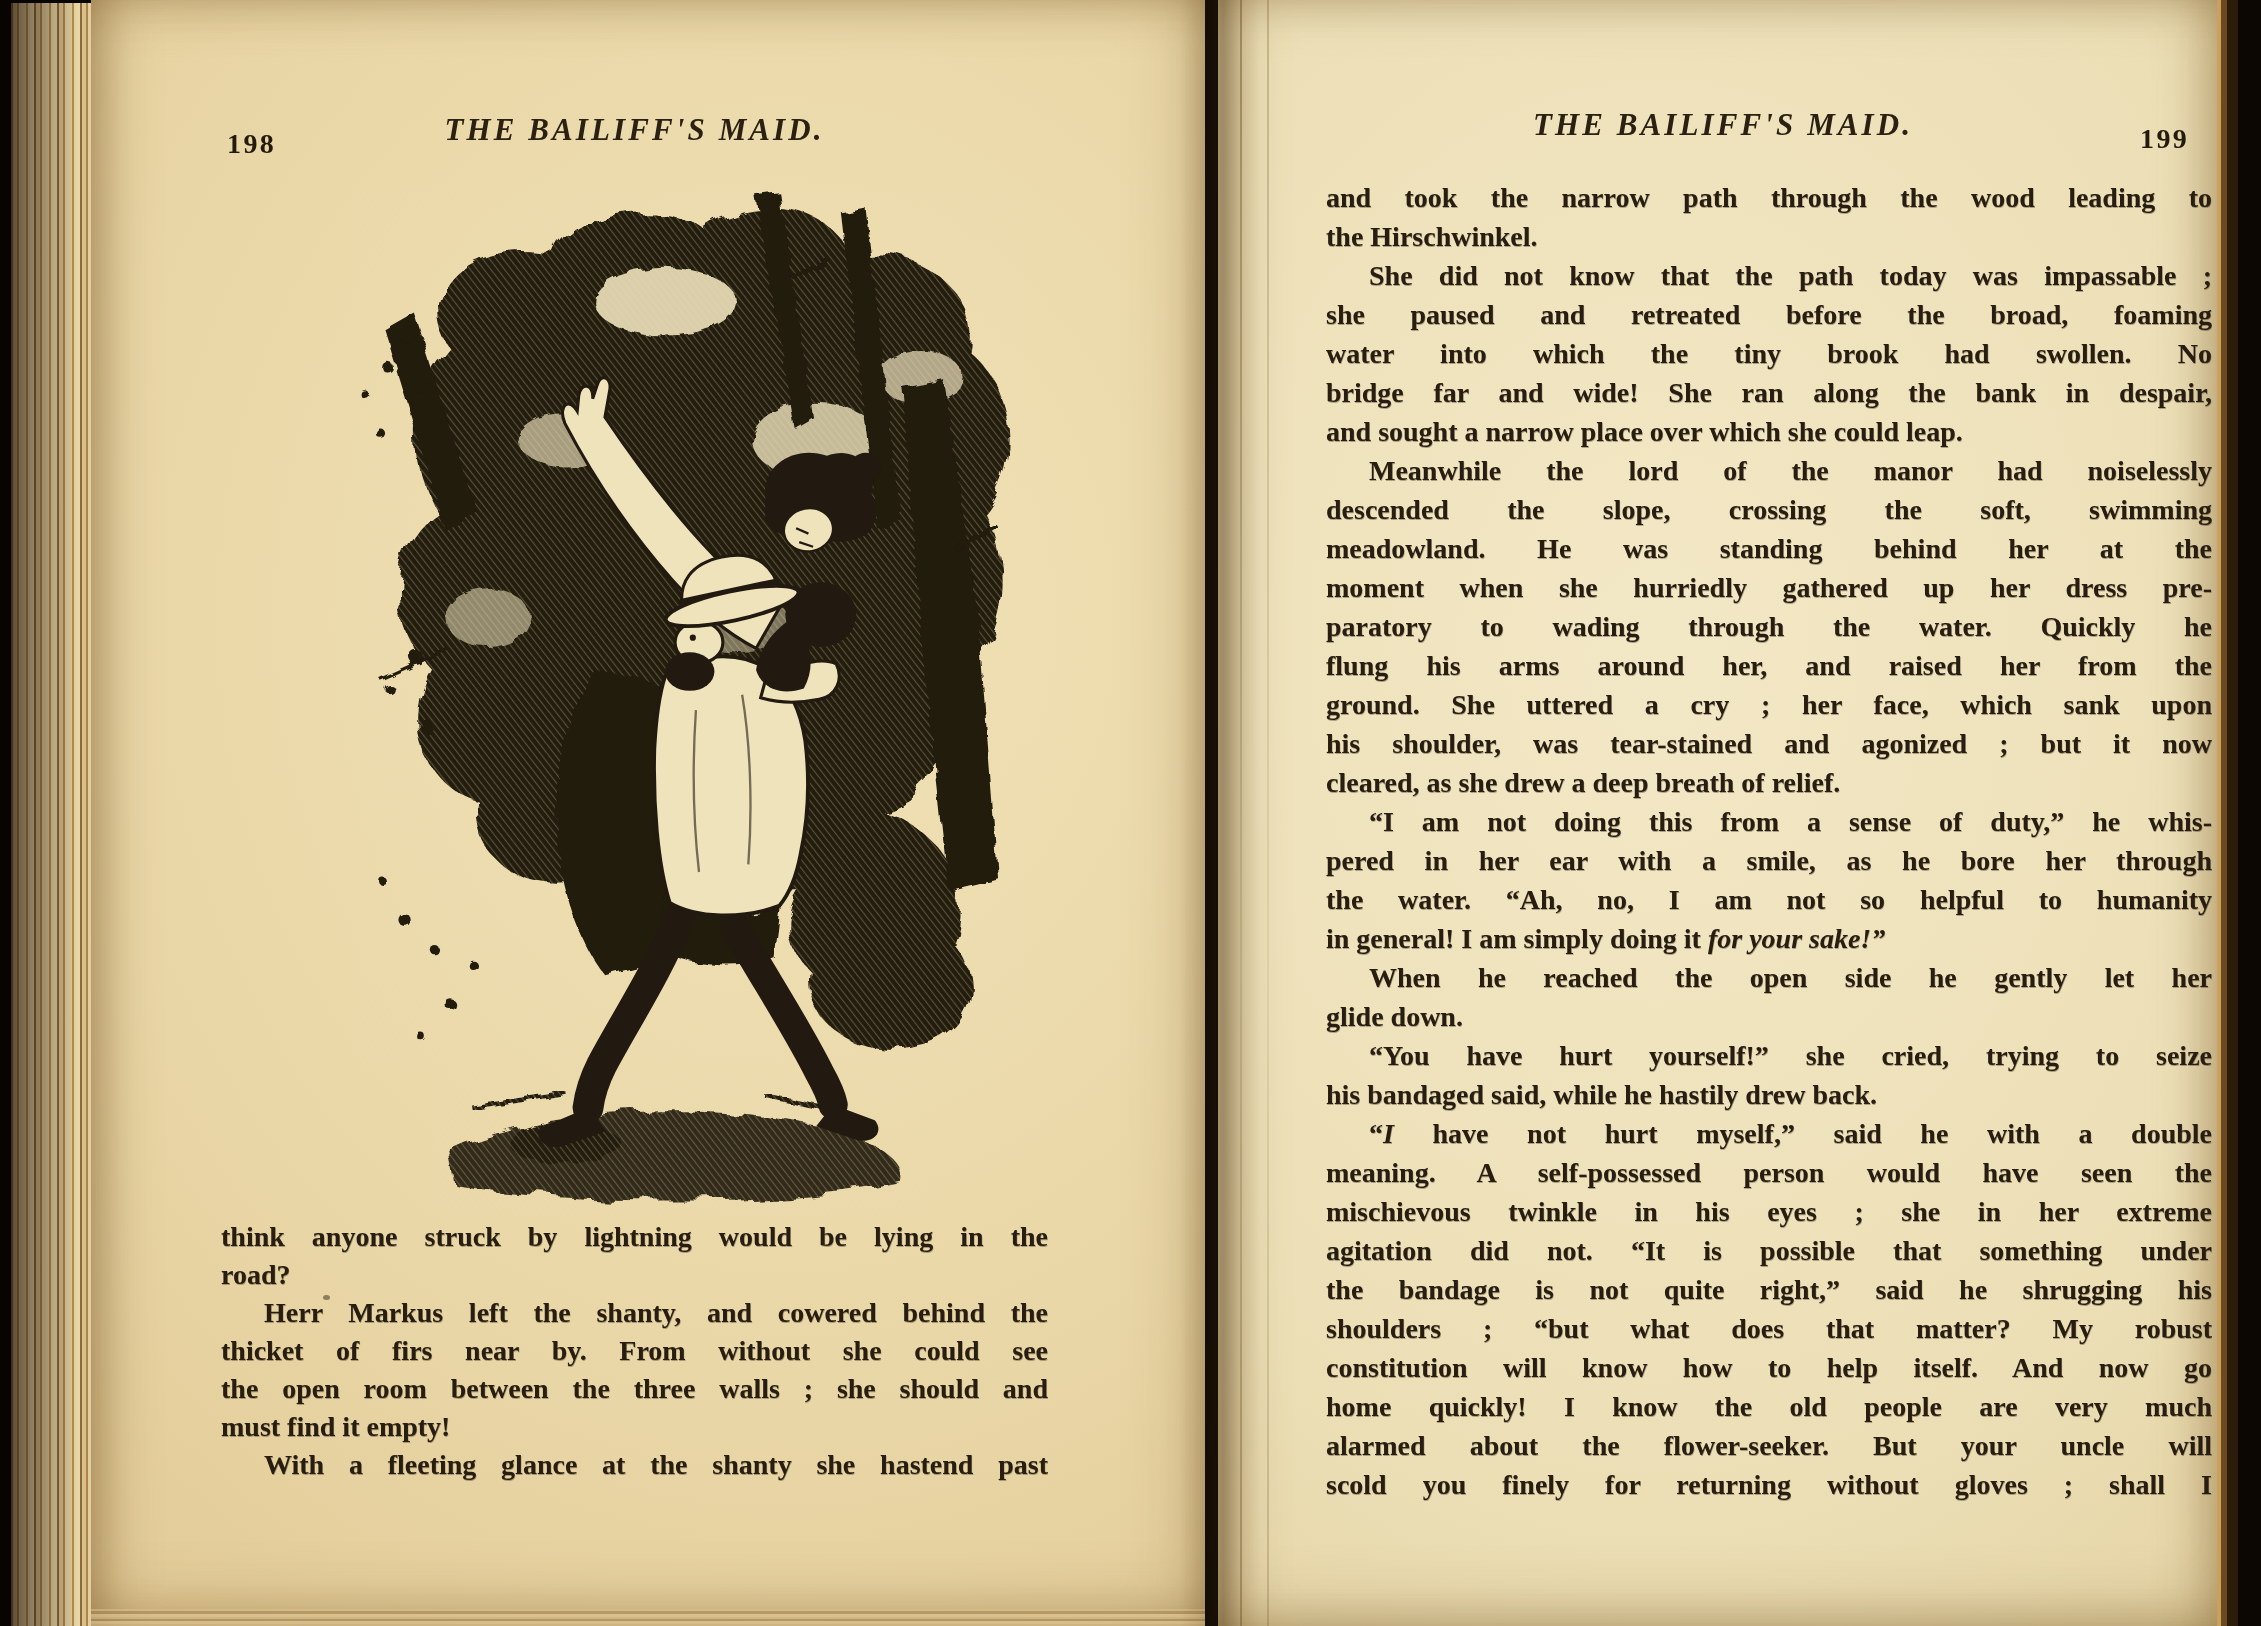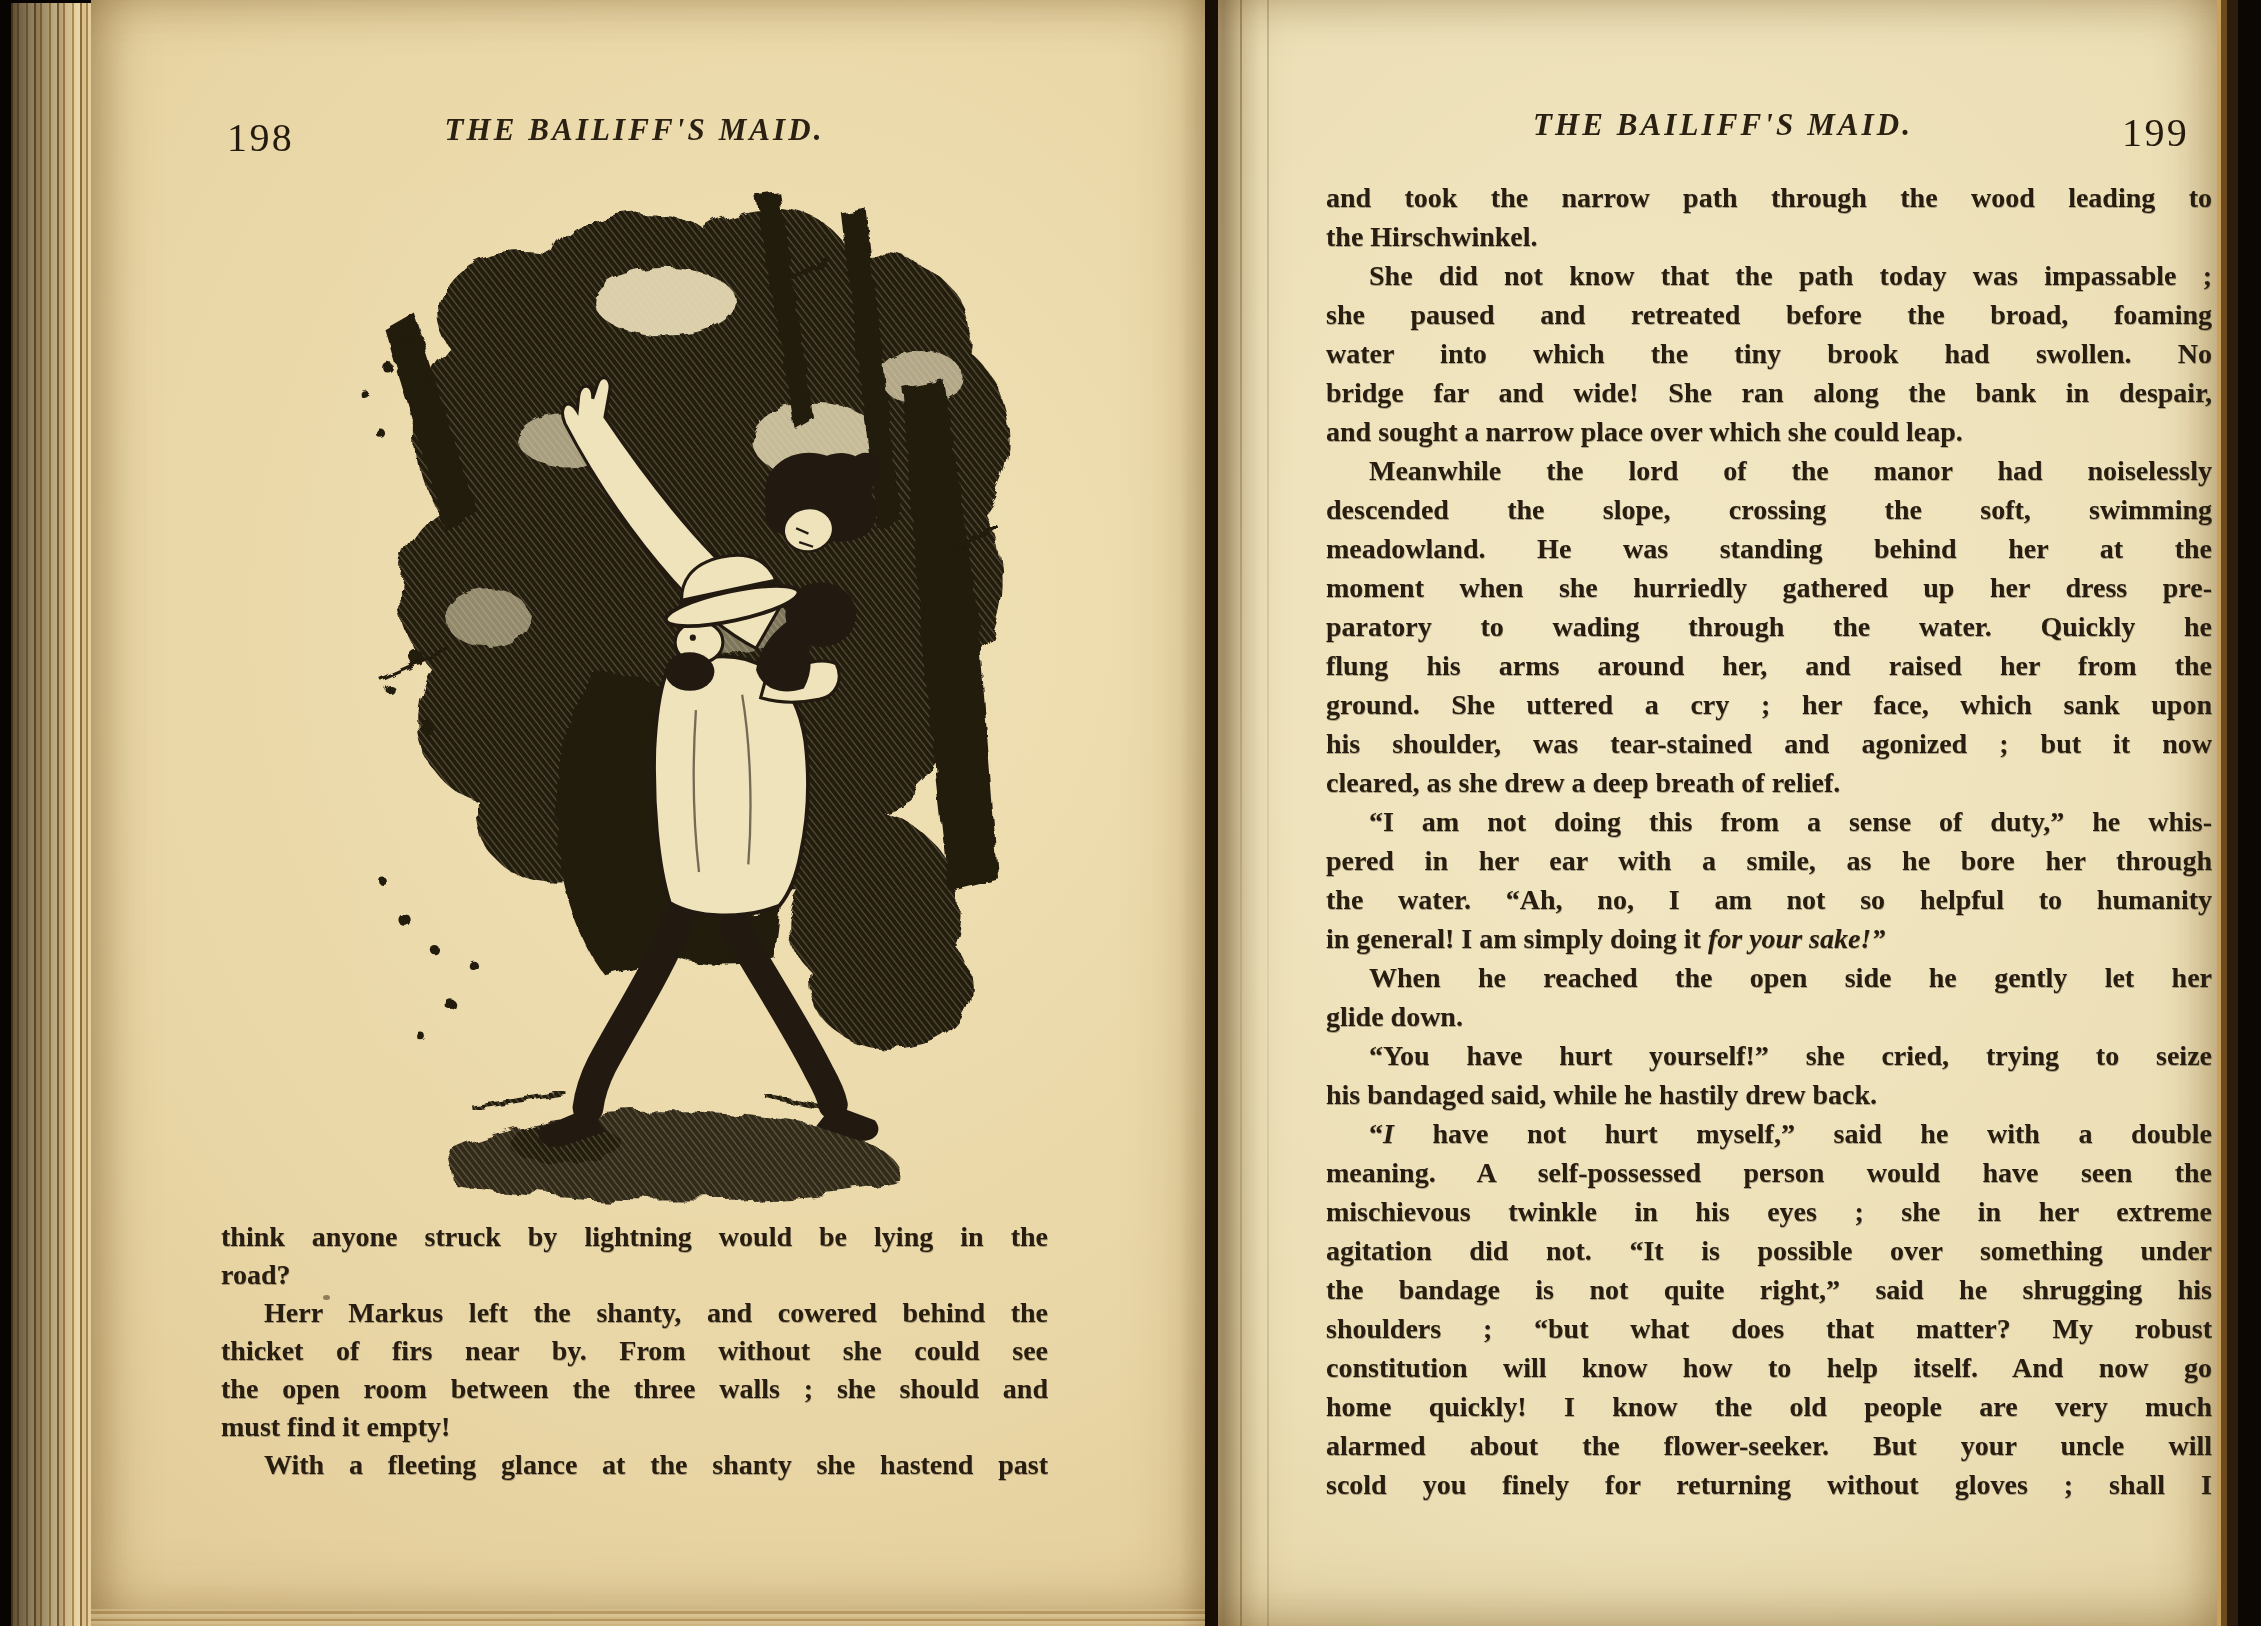--- a/index.html
+++ b/index.html
@@ -63,21 +63,21 @@
   }
   .edge-bottom{
     position:absolute;left:91px;width:1114px;bottom:0;height:17px;z-index:2;opacity:.55;
     background:repeating-linear-gradient(180deg,#d8c08c 0 2.3px,#a8854e 2.3px 4.6px,#e4d0a0 4.6px 7.7px);
   }
 
   
   .running-head{position:absolute;height:49px;color:#2b2113;}
   .ph-left{left:130px;top:112px;width:827px;}
   .ph-right{left:84px;top:107px;width:910px;}
-  .page-num{position:absolute;top:2px;font-size:40px;font-weight:400;letter-spacing:2.3px;color:#241b0e;}
+  .page-num{position:absolute;top:16px;font-size:28px;font-weight:700;letter-spacing:2.3px;color:#241b0e;}
   .ph-left .page-num{left:6.1px;}
   .ph-right .page-num{right:23px;}
   .head-title{position:absolute;left:0;right:0;text-align:center;
     font-style:italic;font-weight:700;font-size:31px;letter-spacing:3.1px;}
   .ph-right .head-title{transform:translateX(-34px);}
 
   
   .textblock{position:absolute;color:#271d10;font-size:28px;font-weight:700;}
   .tb-left{left:130px;top:1218px;width:827px;}
   .tb-right{left:84px;top:178px;width:910px;}
@@ -261,21 +261,21 @@
       <div class="line">pered in her ear with a smile, as he bore her through</div>
       <div class="line">the water.  “Ah, no, I am not so helpful to humanity</div>
       <div class="line pend"><span>in general!  I am simply doing it </span><em>for your sake!”</em></div>
       <div class="line indent">When he reached the open side he gently let her</div>
       <div class="line pend">glide down.</div>
       <div class="line indent">“You have hurt yourself!” she cried, trying to seize</div>
       <div class="line pend">his bandaged said, while he hastily drew back.</div>
       <div class="line indent"><span>“</span><em>I</em><span> have not hurt myself,” said he with a double</span></div>
       <div class="line">meaning.  A self-possessed person would have seen the</div>
       <div class="line">mischievous twinkle in his eyes ; she in her extreme</div>
-      <div class="line">agitation did not.  “It is possible over something under</div>
+      <div class="line">agitation did not.  “It is possible that something under</div>
       <div class="line">the bandage is not quite right,” said he shrugging his</div>
       <div class="line">shoulders ; “but what does that matter?  My robust</div>
       <div class="line">constitution will know how to help itself.  And now go</div>
       <div class="line">home quickly!  I know the old people are very much</div>
       <div class="line">alarmed about the flower-seeker.  But your uncle will</div>
       <div class="line">scold you finely for returning without gloves ; shall I</div>
     </div>
   </div>
 
   <div class="gutter"></div>

